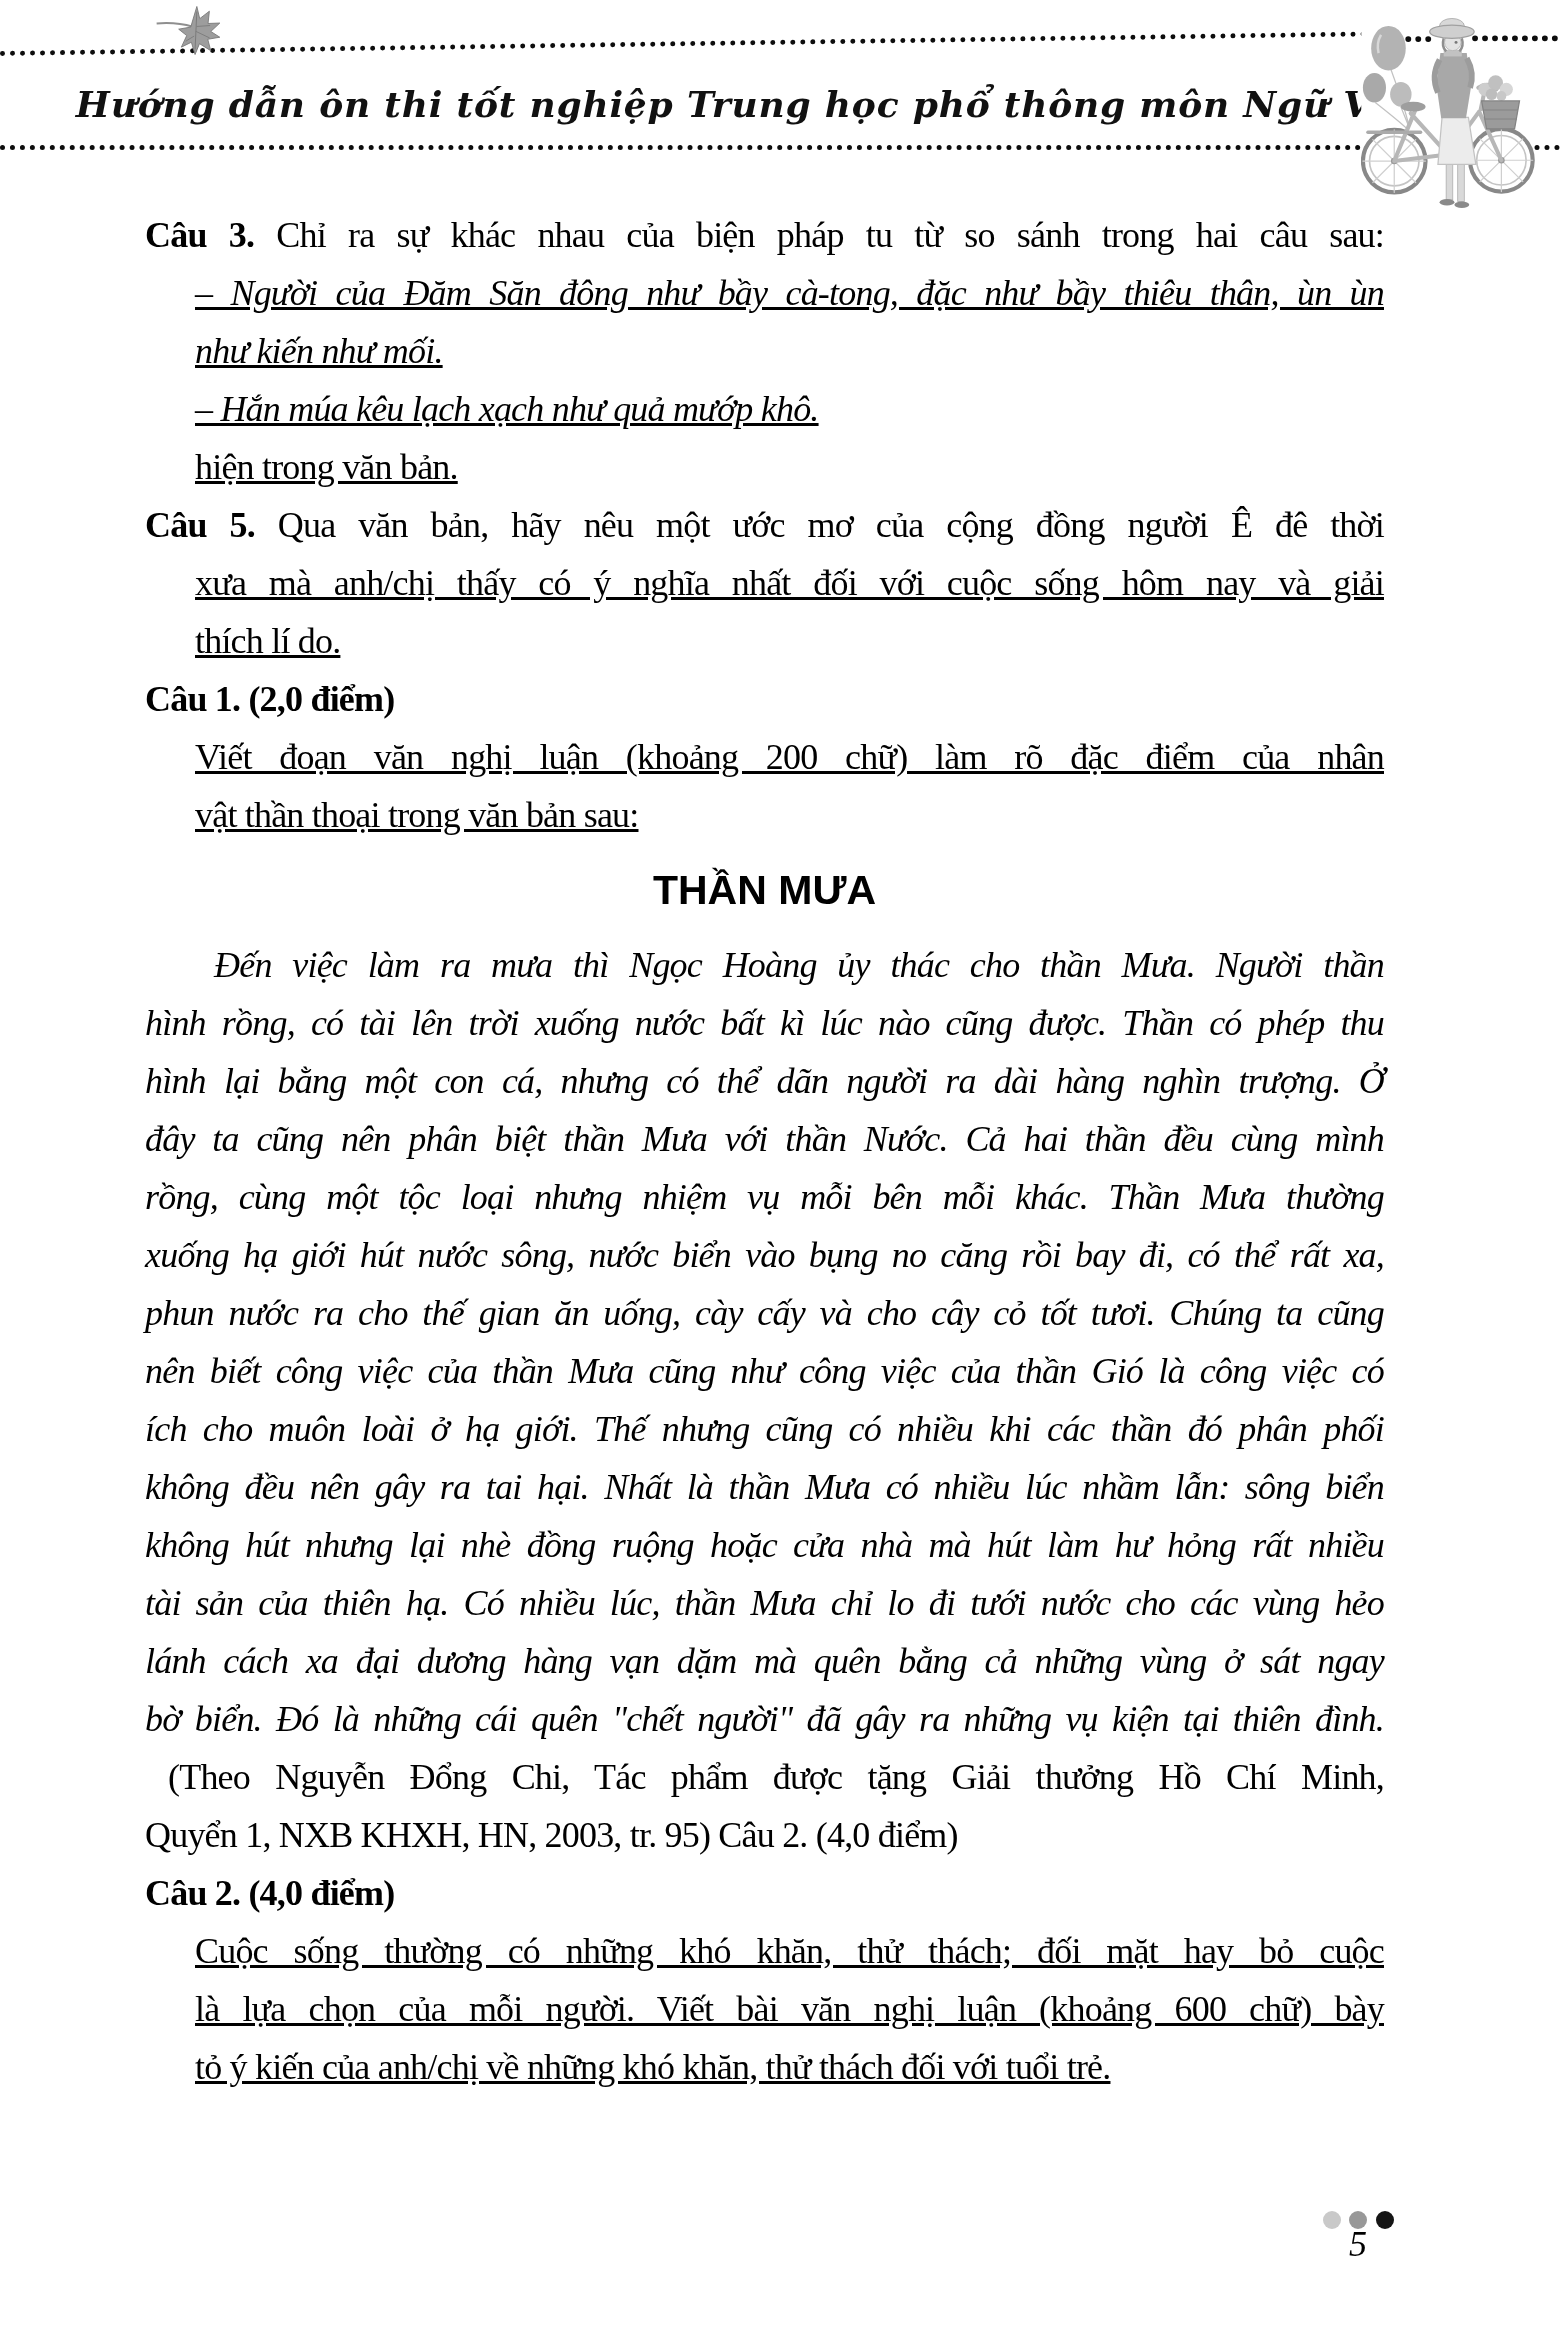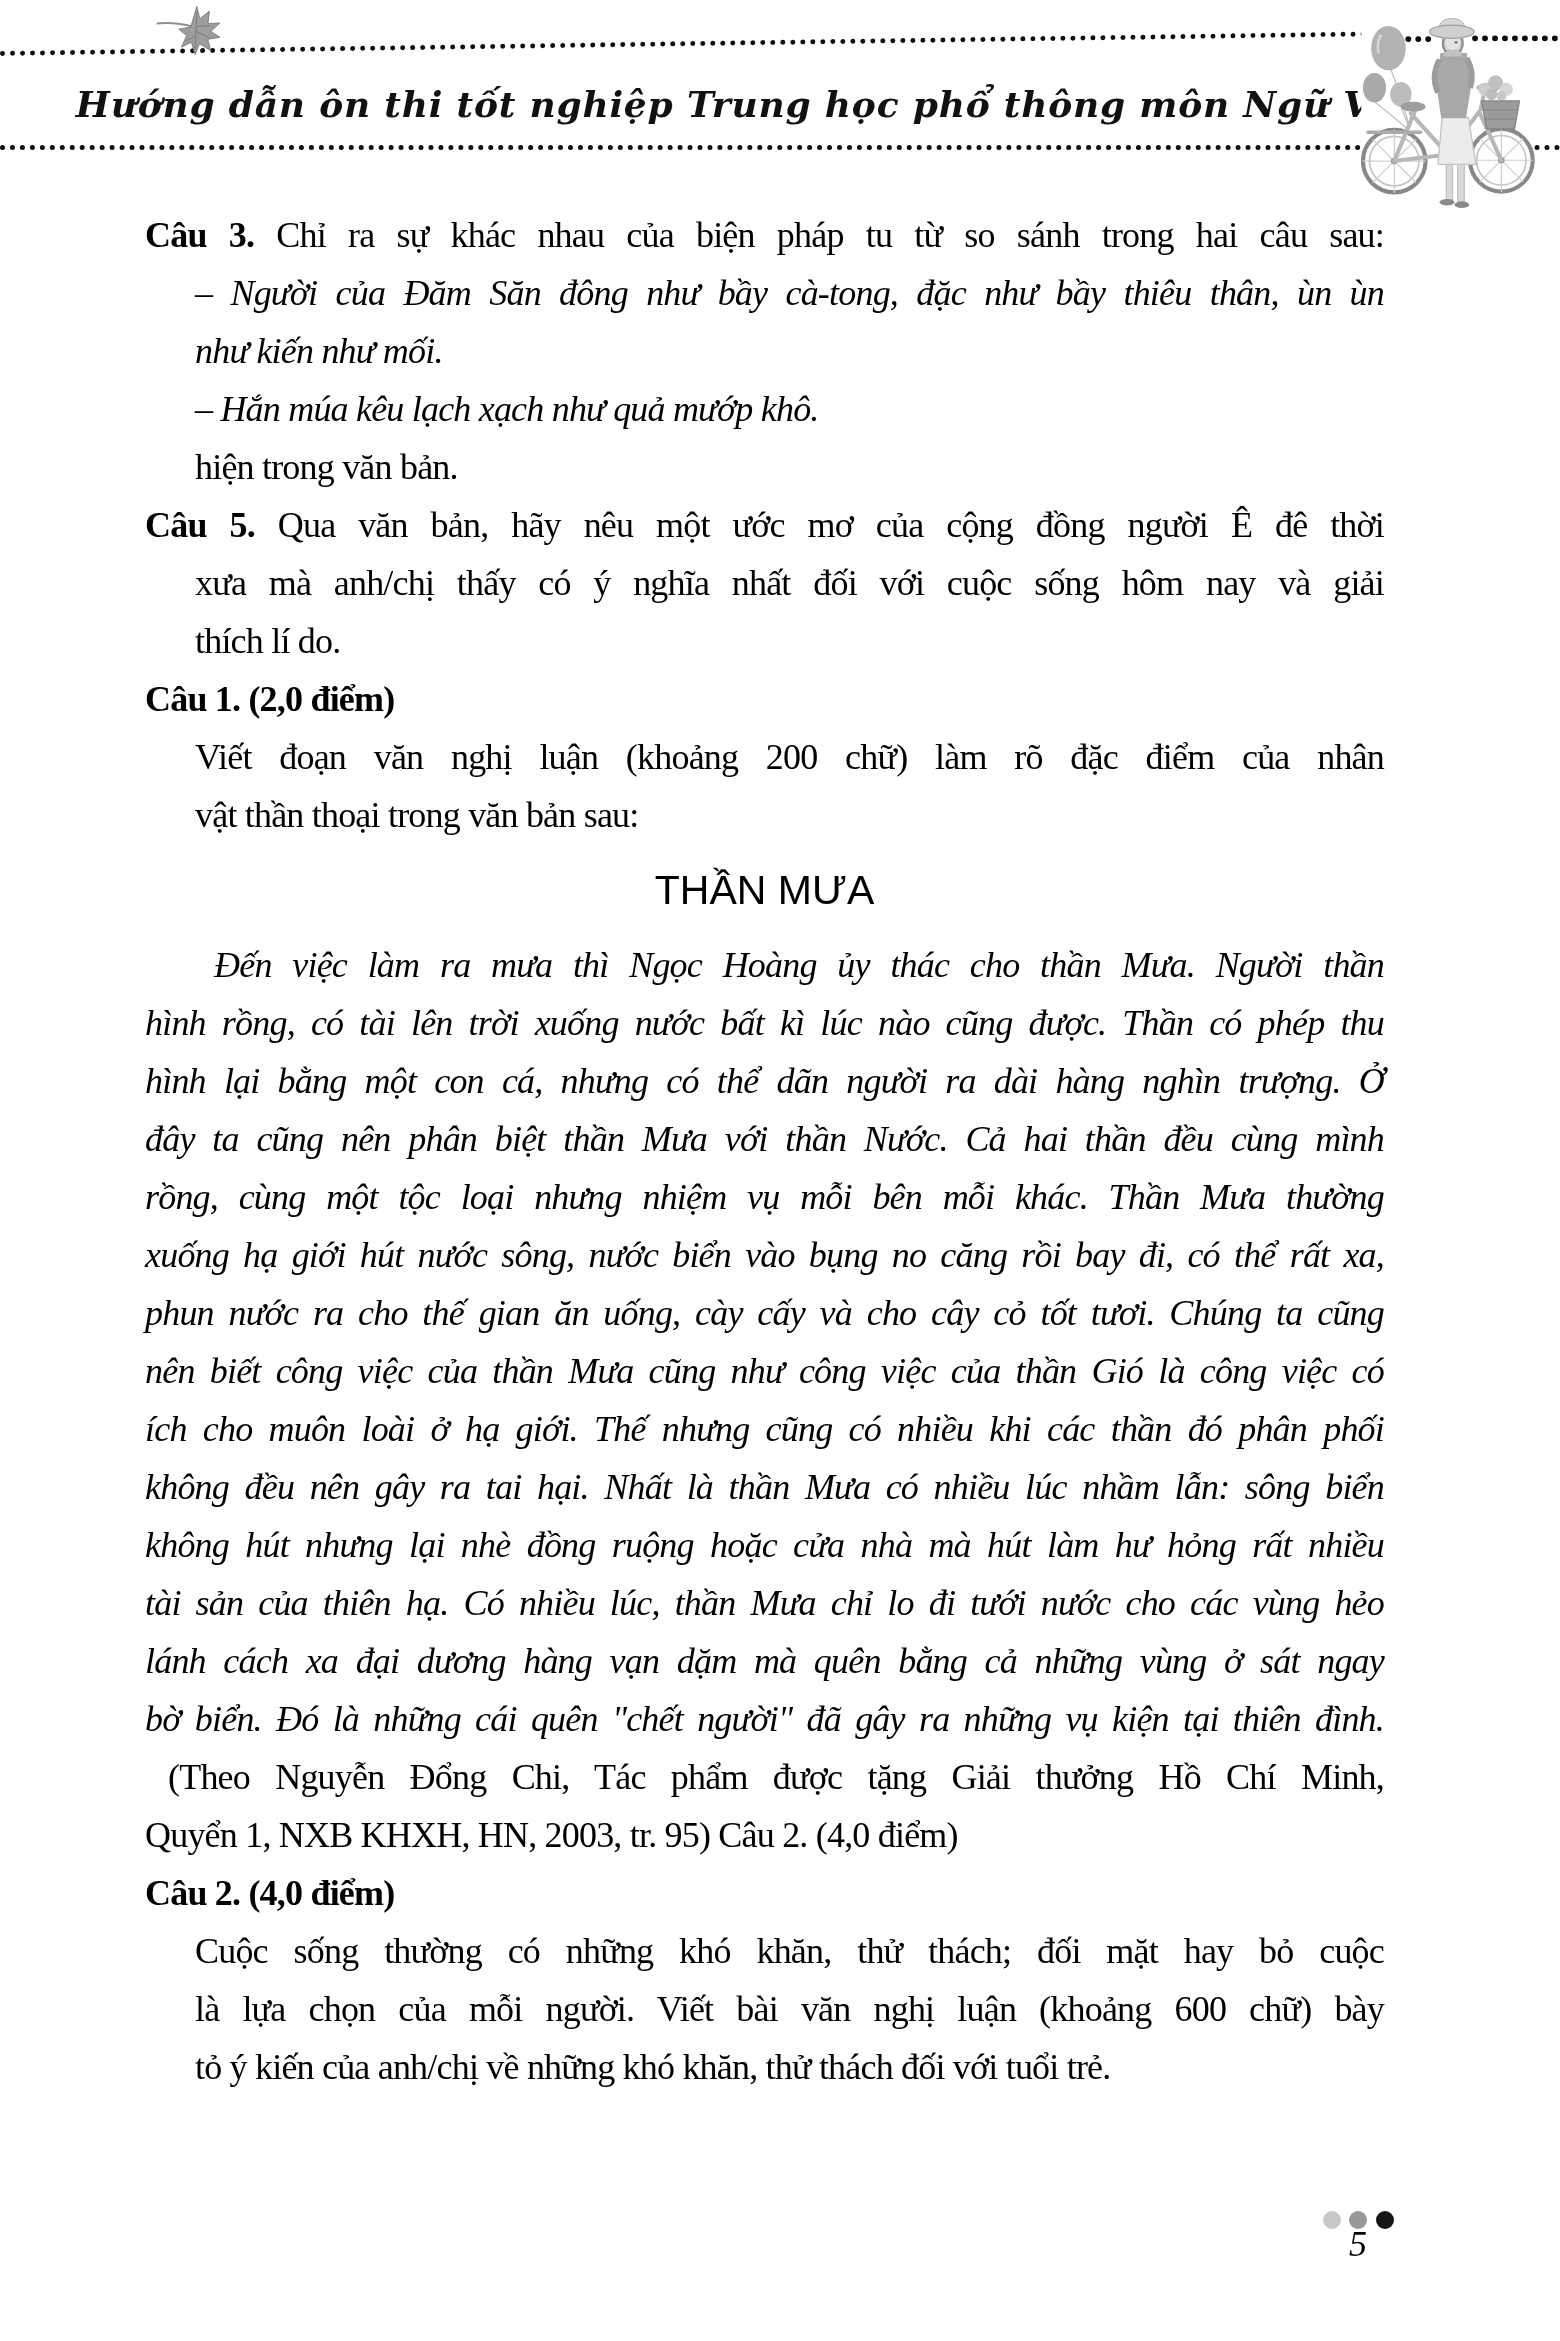--- a/index.html
+++ b/index.html
@@ -37,29 +37,29 @@
 
   
   .doc {
     position: absolute; left: 145px; top: 206px; width: 1239px;
     font-size: 36px; line-height: 58px; letter-spacing: -0.8px;
   }
   .ln { min-height: 58px; }
   .ln .b { font-weight: bold; }
   .it { font-style: italic; }
   .jf { text-align: justify; text-align-last: justify; }
-  .ind { padding-left: 50px; }
+  .ind { padding-left: 50px; text-decoration: underline; }
   .fi  { padding-left: 69px; font-style: italic; }
   .cit { padding-left: 23px; }
   .right { }
   .heading {
     height: 92px; line-height: 92px;
     text-align: center; text-align-last: center;
     font-family: "Liberation Sans", sans-serif;
-    font-weight: normal; font-size: 41px; letter-spacing: 0;
+    font-weight: bold; font-size: 41px; letter-spacing: 0;
   }
 
   
   .dot { position: absolute; width: 18px; height: 18px; border-radius: 50%; }
   .pageno {
     position: absolute; left: 1288px; top: 2223px; width: 140px;
     text-align: center;
     font-style: italic; font-size: 36px; letter-spacing: 0;
   }
 </style>

